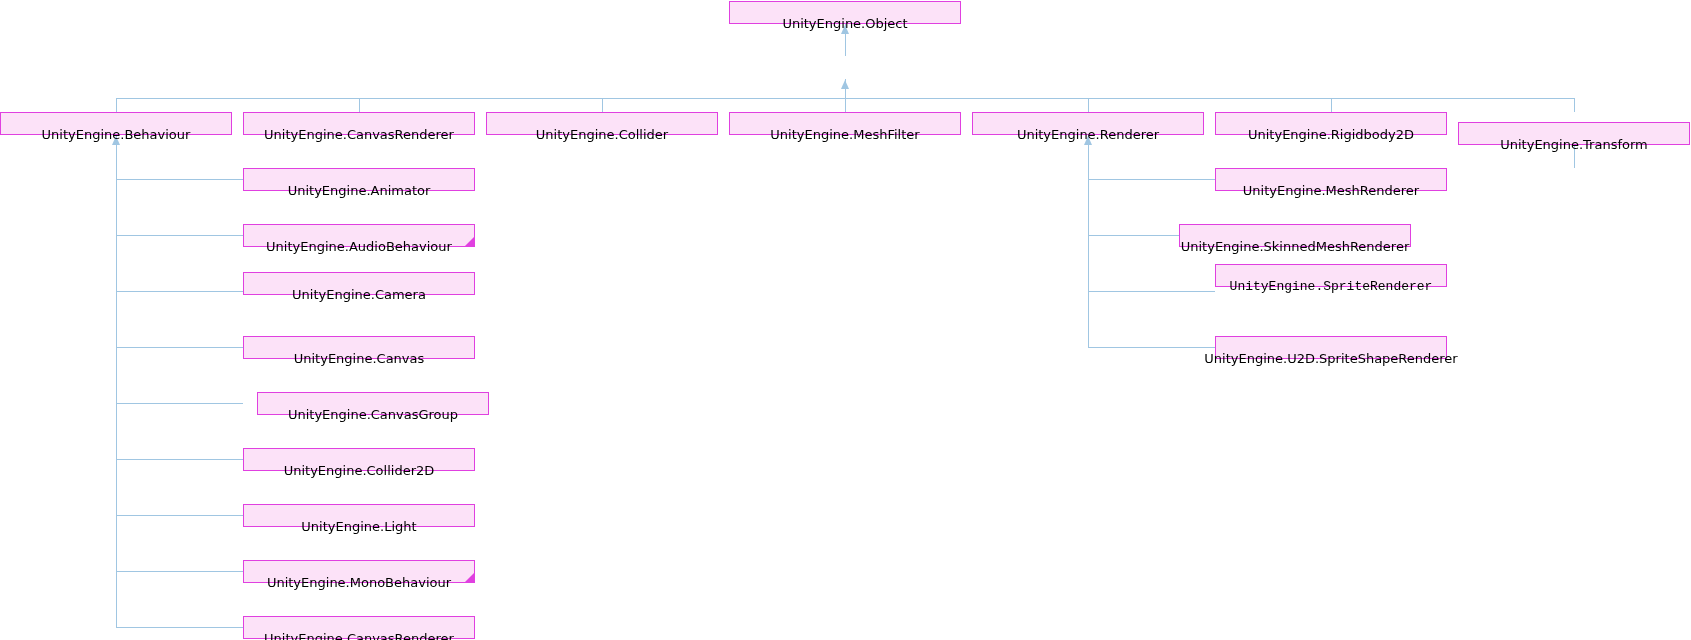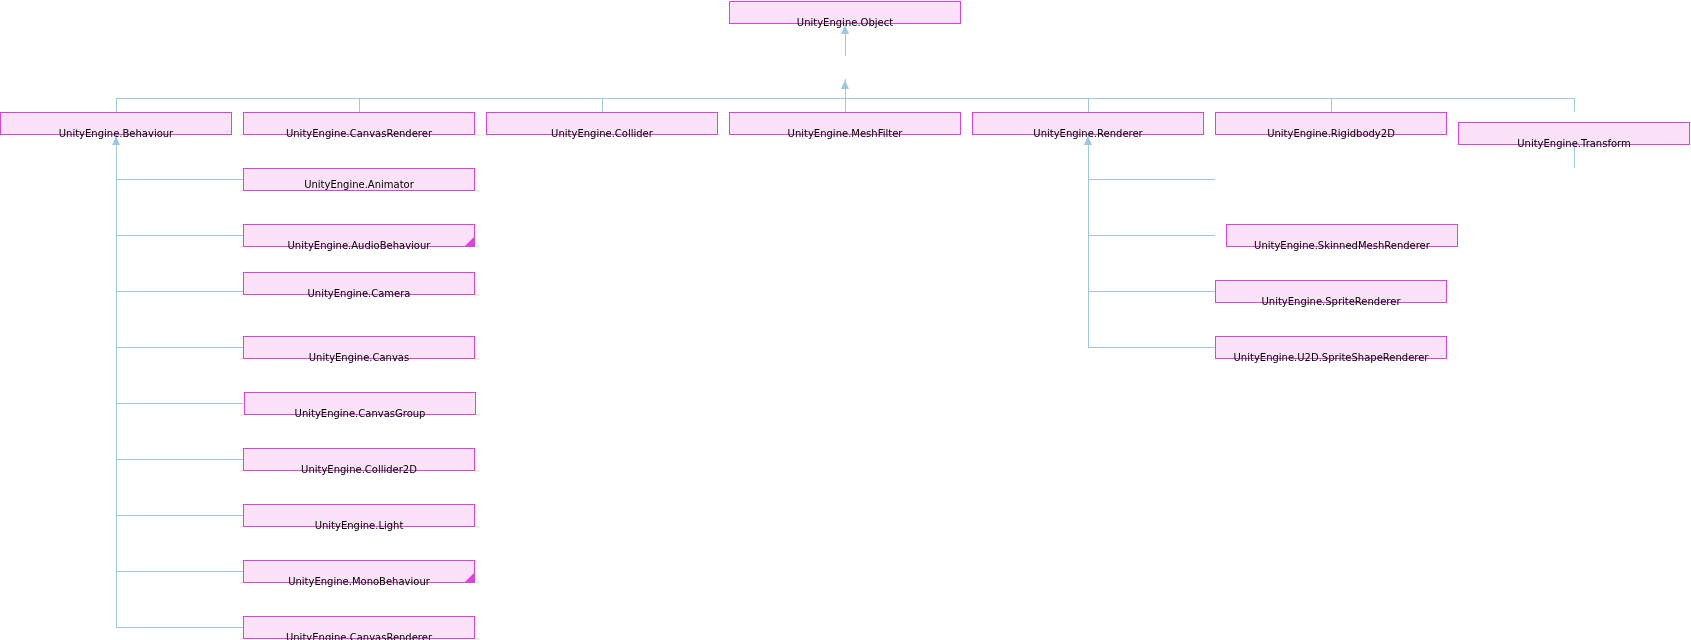--- a/index.html
+++ b/index.html
@@ -18,21 +18,21 @@
     border:1px solid var(--node-border);
     display:flex;align-items:center;justify-content:center;
     cursor:pointer;
   }
   .node.focus{
     background:var(--focus-fill);
     border:1px solid var(--focus-border);
     cursor:default;
   }
   .node .lbl{
-    font-size:10px;
+    font-size:13px;
     color:#000000;
     white-space:nowrap;
     line-height:1;
     padding-top:1px;
     margin-top:20px;
   }
   .fold{
     position:absolute;
     right:0;bottom:0;
     width:0;height:0;
@@ -106,51 +106,54 @@
     </div>
     <div class="node" style="left: 972px; top: 112px;">
       <span class="lbl">UnityEngine.Renderer</span>
     </div>
     <div class="node" style="left: 1215px; top: 112px;">
       <span class="lbl">UnityEngine.Rigidbody2D</span>
     </div>
     <div class="node" style="left: 1458px; top: 122px;">
       <span class="lbl">UnityEngine.Transform</span>
     </div>
-    <div class="node" style="left: 243px; top: 168px; align-items: flex-end;">
+    <div class="node" style="left: 243px; top: 168px;">
       <span class="lbl">UnityEngine.Animator</span>
     </div>
     <div class="node" style="left: 243px; top: 224px;">
       <span class="lbl">UnityEngine.AudioBehaviour</span>
       <div class="fold"></div>
     </div>
     <div class="node" style="left: 243px; top: 272px;">
       <span class="lbl">UnityEngine.Camera</span>
     </div>
     <div class="node" style="left: 243px; top: 336px;">
       <span class="lbl">UnityEngine.Canvas</span>
     </div>
-    <div class="node" style="left: 244px; top: 392px;">
+    <div class="node" style="left: 257px; top: 392px;">
       <span class="lbl">UnityEngine.CanvasGroup</span>
     </div>
     <div class="node" style="left: 243px; top: 448px;">
       <span class="lbl">UnityEngine.Collider2D</span>
     </div>
     <div class="node" style="left: 243px; top: 560px;">
       <span class="lbl">UnityEngine.MonoBehaviour</span>
       <div class="fold"></div>
     </div>
     <div class="node" style="left: 243px; top: 504px;">
       <span class="lbl">UnityEngine.Light</span>
     </div>
     <div class="node" style="left: 243px; top: 616px;">
       <span class="lbl">UnityEngine.CanvasRenderer</span>
     </div>
-    <div class="node" style="left: 1226px; top: 224px;">
+    <div class="node" style="left: 1215px; top: 168px;">
+      <span class="lbl">UnityEngine.MeshRenderer</span>
+    </div>
+    <div class="node" style="left: 1179px; top: 224px;">
       <span class="lbl">UnityEngine.SkinnedMeshRenderer</span>
     </div>
-    <div class="node" style="left: 1215px; top: 280px;">
+    <div class="node" style="left: 1215px; top: 264px; font-family: Liberation Mono, monospace;">
       <span class="lbl">UnityEngine.SpriteRenderer</span>
     </div>
     <div class="node" style="left: 1215px; top: 336px; justify-content: center;">
       <span class="lbl">UnityEngine.U2D.SpriteShapeRenderer</span>
     </div>
   </div>
 
 </body></html>

